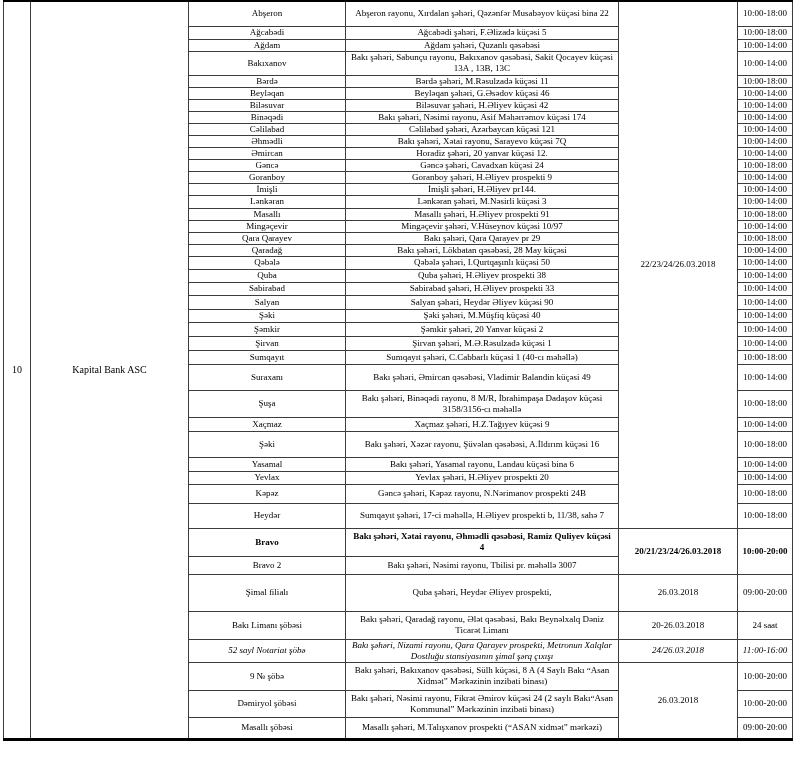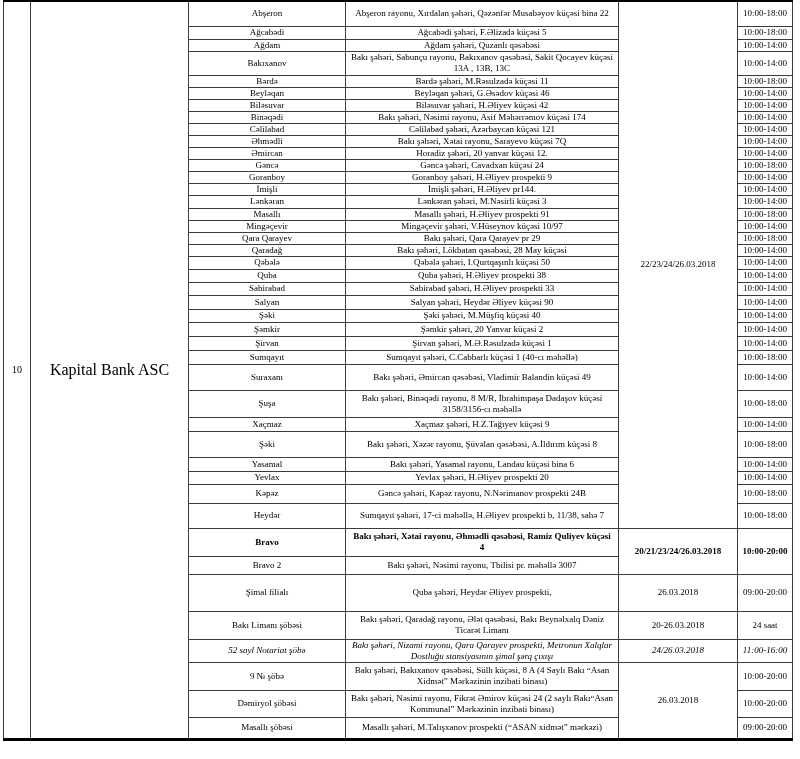--- a/index.html
+++ b/index.html
@@ -15,21 +15,21 @@
     border-left:1px solid #2f2f2f;border-right:1px solid #2f2f2f;
     border-top:2px solid #000;border-bottom:3px solid #000;
   }
   td{
     border:1px solid #3c3c3c;
     text-align:center;vertical-align:middle;
     padding:0 2px;overflow:hidden;
     word-wrap:break-word;
   }
   td[data-name="address-cell"]{padding:0 4px;}
-  td[data-name="bank-name-cell"]{font-size:16px;}
+  td[data-name="bank-name-cell"]{font-size:10px;}
   td[data-name="row-number-cell"]{font-size:10px;}
   
   tbody tr{height:12px;}
   tbody tr:nth-child(1){height:25px;}
   tbody tr:nth-child(4){height:24px;}
   tbody tr:nth-child(2),tbody tr:nth-child(15),tbody tr:nth-child(20),
   tbody tr:nth-child(21),tbody tr:nth-child(22),tbody tr:nth-child(24),
   tbody tr:nth-child(33){height:13px;}
   tbody tr:nth-child(23),tbody tr:nth-child(25),tbody tr:nth-child(26),
   tbody tr:nth-child(27),tbody tr:nth-child(30),tbody tr:nth-child(32){height:14px;}
@@ -215,21 +215,21 @@
           <td data-name="address-cell">Bakı şəhəri, Binəqədi rayonu, 8 M/R, İbrahimpaşa Dadaşov küçəsi 3158/3156-cı məhəllə</td>
           <td data-name="hours-cell">10:00-18:00</td>
         </tr>
         <tr data-name="table-row">
           <td data-name="branch-cell">Xaçmaz</td>
           <td data-name="address-cell">Xaçmaz şəhəri,  H.Z.Tağıyev küçəsi 9</td>
           <td data-name="hours-cell">10:00-14:00</td>
         </tr>
         <tr data-name="table-row">
           <td data-name="branch-cell">Şəki</td>
-          <td data-name="address-cell">Bakı şəhəri, Xəzər rayonu, Şüvəlan qəsəbəsi, A.İldırım küçəsi 8</td>
+          <td data-name="address-cell">Bakı şəhəri, Xəzər rayonu, Şüvəlan qəsəbəsi, A.İldırım küçəsi 16</td>
           <td data-name="hours-cell">10:00-18:00</td>
         </tr>
         <tr data-name="table-row">
           <td data-name="branch-cell">Yasamal</td>
           <td data-name="address-cell">Bakı şəhəri, Yasamal rayonu, Landau küçəsi bina 6</td>
           <td data-name="hours-cell">10:00-14:00</td>
         </tr>
         <tr data-name="table-row">
           <td data-name="branch-cell">Yevlax</td>
           <td data-name="address-cell">Yevlax şəhəri, H.Əliyev prospekti 20</td>

